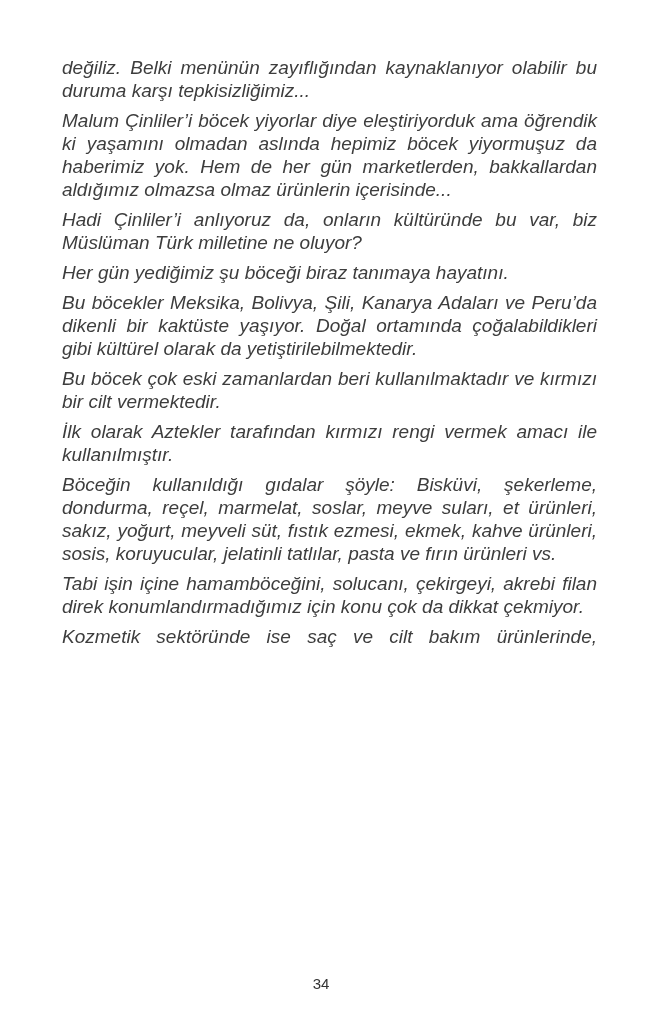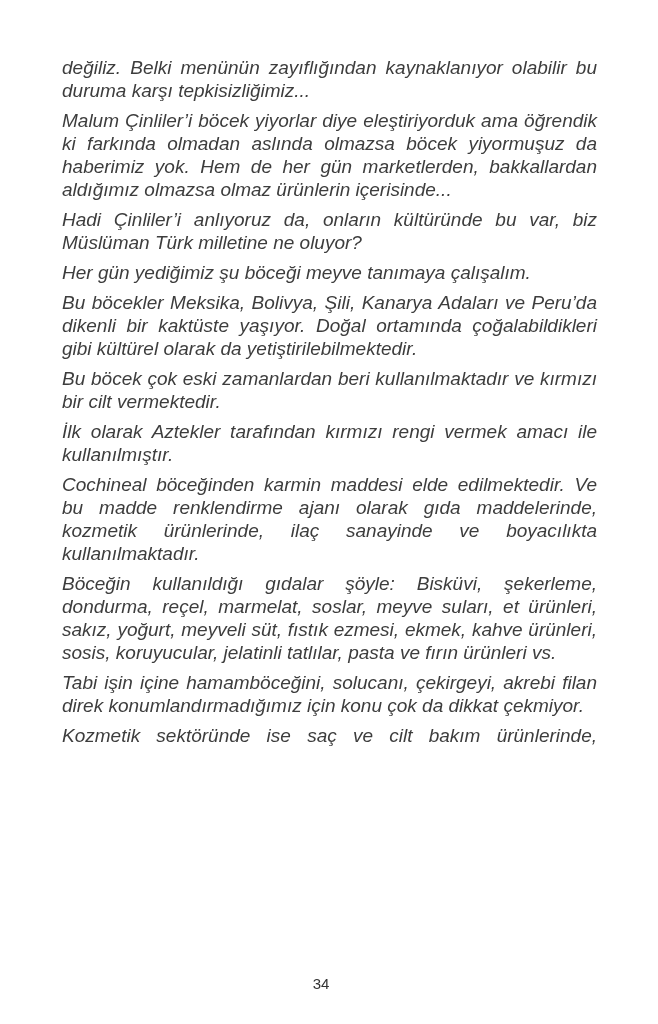--- a/index.html
+++ b/index.html
@@ -44,25 +44,24 @@
     font-size: 15px;
     font-style: normal;
   }
 </style>
 </head>
 <body>
 
 <div class="page">
   <div class="text-block">
     <p>değiliz. Belki menünün zayıflığından kaynaklanıyor olabilir bu duruma karşı tepkisizliğimiz...</p>
-    <p>Malum Çinliler’i böcek yiyorlar diye eleştiriyorduk ama öğrendik ki farkında olmadan aslında olmazsa böcek yiyormuşuz da haberimiz yok. Hem de her gün marketlerden, bakkallardan aldığımız olmazsa olmaz ürünlerin içerisinde...</p>
+    <p>Malum Çinliler’i böcek yiyorlar diye eleştiriyorduk ama öğrendik ki yaşamını olmadan aslında hepimiz böcek yiyormuşuz da haberimiz yok. Hem de her gün marketlerden, bakkallardan aldığımız olmazsa olmaz ürünlerin içerisinde...</p>
     <p>Hadi Çinliler’i anlıyoruz da, onların kültüründe bu var, biz Müslüman Türk milletine ne oluyor?</p>
-    <p>Her gün yediğimiz şu böceği meyve tanımaya çalışalım.</p>
+    <p>Her gün yediğimiz şu böceği biraz tanımaya hayatını.</p>
     <p>Bu böcekler Meksika, Bolivya, Şili, Kanarya Adaları ve Peru’da dikenli bir kaktüste yaşıyor. Doğal ortamında çoğalabildikleri gibi kültürel olarak da yetiştirilebilmektedir.</p>
     <p>Bu böcek çok eski zamanlardan beri kullanılmaktadır ve kırmızı bir cilt vermektedir.</p>
     <p>İlk olarak Aztekler tarafından kırmızı rengi vermek amacı ile kullanılmıştır.</p>
-    <p>Cochineal böceğinden karmin maddesi elde edilmektedir. Ve bu madde renklendirme ajanı olarak gıda maddelerinde, kozmetik ürünlerinde, ilaç sanayinde ve boyacılıkta kullanılmaktadır.</p>
     <p>Böceğin kullanıldığı gıdalar şöyle: Bisküvi, şekerleme, dondurma, reçel, marmelat, soslar, meyve suları, et ürünleri, sakız, yoğurt, meyveli süt, fıstık ezmesi, ekmek, kahve ürünleri, sosis, koruyucular, jelatinli tatlılar, pasta ve fırın ürünleri vs.</p>
     <p>Tabi işin içine hamamböceğini, solucanı, çekirgeyi, akrebi filan direk konumlandırmadığımız için konu çok da dikkat çekmiyor.</p>
     <p class="continues">Kozmetik sektöründe ise saç ve cilt bakım ürünlerinde,</p>
   </div>
   <div class="page-number">34</div>
 </div>
 
 </body></html>

